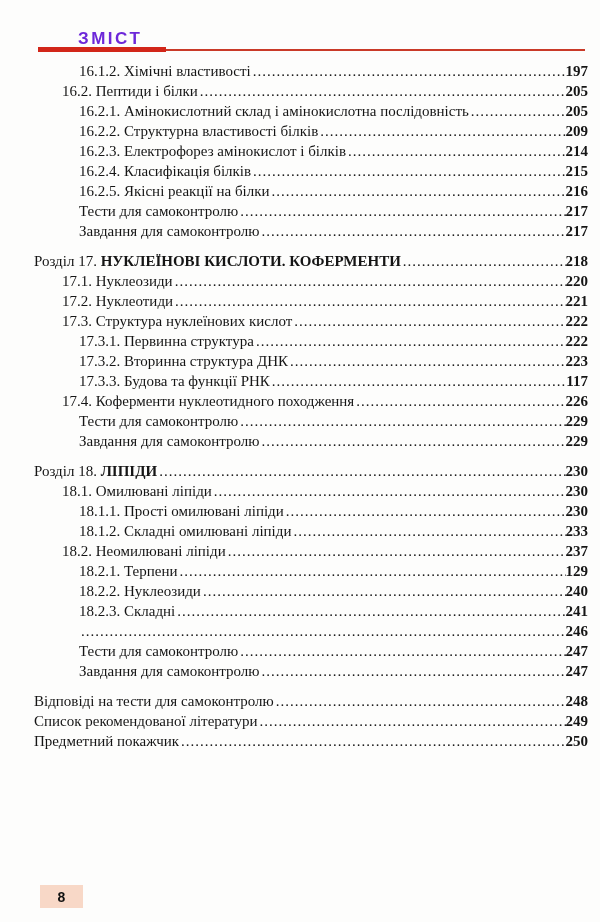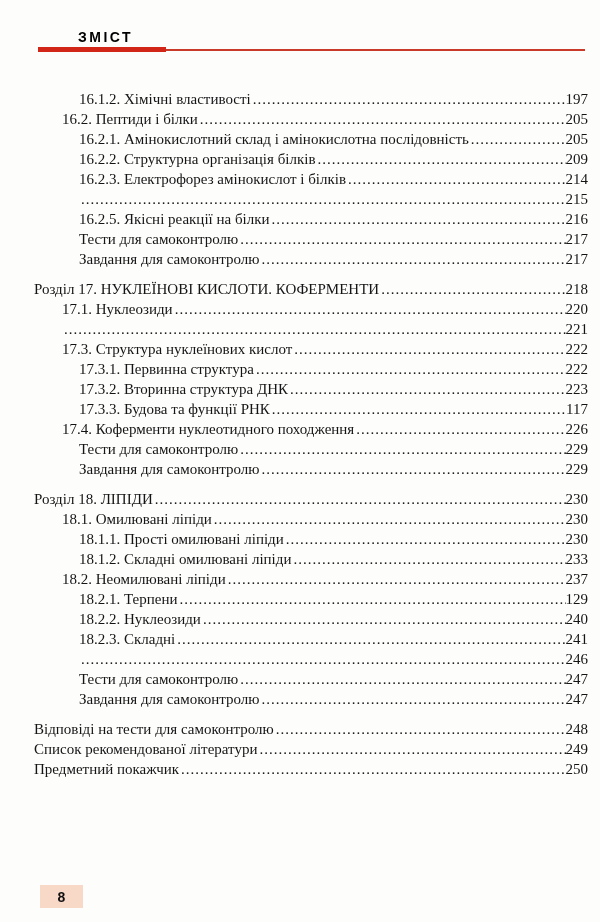--- a/index.html
+++ b/index.html
@@ -12,22 +12,22 @@
   }
   .page {
     position: relative;
     width: 600px; height: 922px;
     background: #fdfdfc;
   }
   
   .header-title {
     position: absolute; left: 78px; top: 29px;
     font-family: "Liberation Sans", sans-serif;
-    font-weight: 700; font-size: 14px;
-    letter-spacing: 2.5px; color: #000000;
+    font-weight: 700; font-size: 17px;
+    letter-spacing: 2.5px; color: #6d28d9;
   }
   .rule-thick {
     position: absolute; left: 38px; top: 47px;
     width: 128px; height: 4.5px; background: #d22619;
   }
   .rule-thin {
     position: absolute; left: 166px; top: 49px;
     width: 419px; height: 1.7px; background: #c93a28;
   }
   
@@ -38,30 +38,30 @@
   .row {
     display: flex; align-items: baseline;
     height: 20px; line-height: 20px; font-size: 15px;
     white-space: nowrap;
   }
   .lvl2 { padding-left: 28px; }
   .lvl3 { padding-left: 45px; }
   .row.bold .label { font-weight: 400; }
   .label { flex: 0 0 auto; }
   .label .prefix { font-weight: 400; }
-  .label .chapter-title { font-weight: 400; text-align: center; }
+  .label .chapter-title { font-weight: 700; text-align: center; }
   .dots {
     flex: 1 1 auto; overflow: hidden;
     margin-left: 2px; font-weight: 400;
   }
   .dots::after {
     content: "...............................................................................................................................................................";
     letter-spacing: 1px;
   }
-  .pg { flex: 0 0 auto; font-weight: 400; margin-top: 28px; }
+  .pg { flex: 0 0 auto; font-weight: 700; }
   
   .badge {
     position: absolute; left: 40px; top: 885px;
     width: 43px; height: 23px;
     background: #f8d8c7;
     display: flex; align-items: center; justify-content: center;
   }
   .badge span {
     font-family: "Liberation Sans", sans-serif;
     font-weight: 700; font-size: 14px; color: #111111;
@@ -86,30 +86,31 @@
           <span class="label">16.2. Пептиди і білки</span>
           <span class="dots"></span>
           <span class="pg">205</span>
         </div>
         <div class="row lvl3">
           <span class="label">16.2.1. Амінокислотний склад і амінокислотна послідовність</span>
           <span class="dots"></span>
           <span class="pg">205</span>
         </div>
         <div class="row lvl3">
-          <span class="label">16.2.2. Структурна організація білків</span>
+          <span class="label">16.2.2. Структурна властивості білків</span>
           <span class="dots"></span>
           <span class="pg">209</span>
         </div>
         <div class="row lvl3">
           <span class="label">16.2.3. Електрофорез амінокислот і білків</span>
           <span class="dots"></span>
           <span class="pg">214</span>
         </div>
         <div class="row lvl3">
+          <span class="label">16.2.4. Класифікація білків</span>
           <span class="dots"></span>
           <span class="pg">215</span>
         </div>
         <div class="row lvl3">
           <span class="label">16.2.5. Якісні реакції на білки</span>
           <span class="dots"></span>
           <span class="pg">216</span>
         </div>
         <div class="row lvl3">
           <span class="label">Тести для самоконтролю</span>
@@ -127,20 +128,21 @@
           <span class="label"><span class="prefix">Розділ 17. </span><span class="chapter-title">НУКЛЕЇНОВІ КИСЛОТИ. КОФЕРМЕНТИ</span></span>
           <span class="dots"></span>
           <span class="pg">218</span>
         </div>
         <div class="row lvl2 bold">
           <span class="label">17.1. Нуклеозиди</span>
           <span class="dots"></span>
           <span class="pg">220</span>
         </div>
         <div class="row lvl2 bold">
+          <span class="label">17.2. Нуклеотиди</span>
           <span class="dots"></span>
           <span class="pg">221</span>
         </div>
         <div class="row lvl2 bold">
           <span class="label">17.3. Структура нуклеїнових кислот</span>
           <span class="dots"></span>
           <span class="pg">222</span>
         </div>
         <div class="row lvl3">
           <span class="label">17.3.1. Первинна структура</span>

